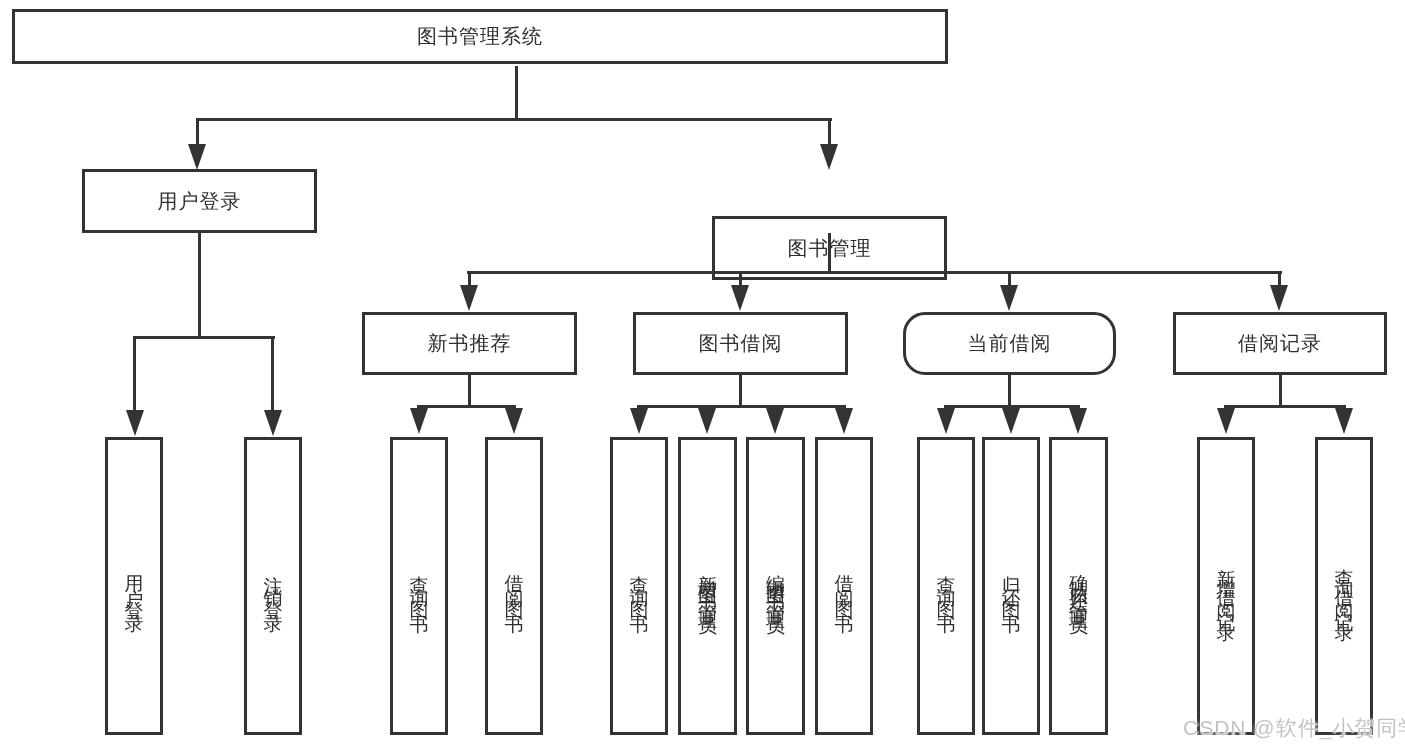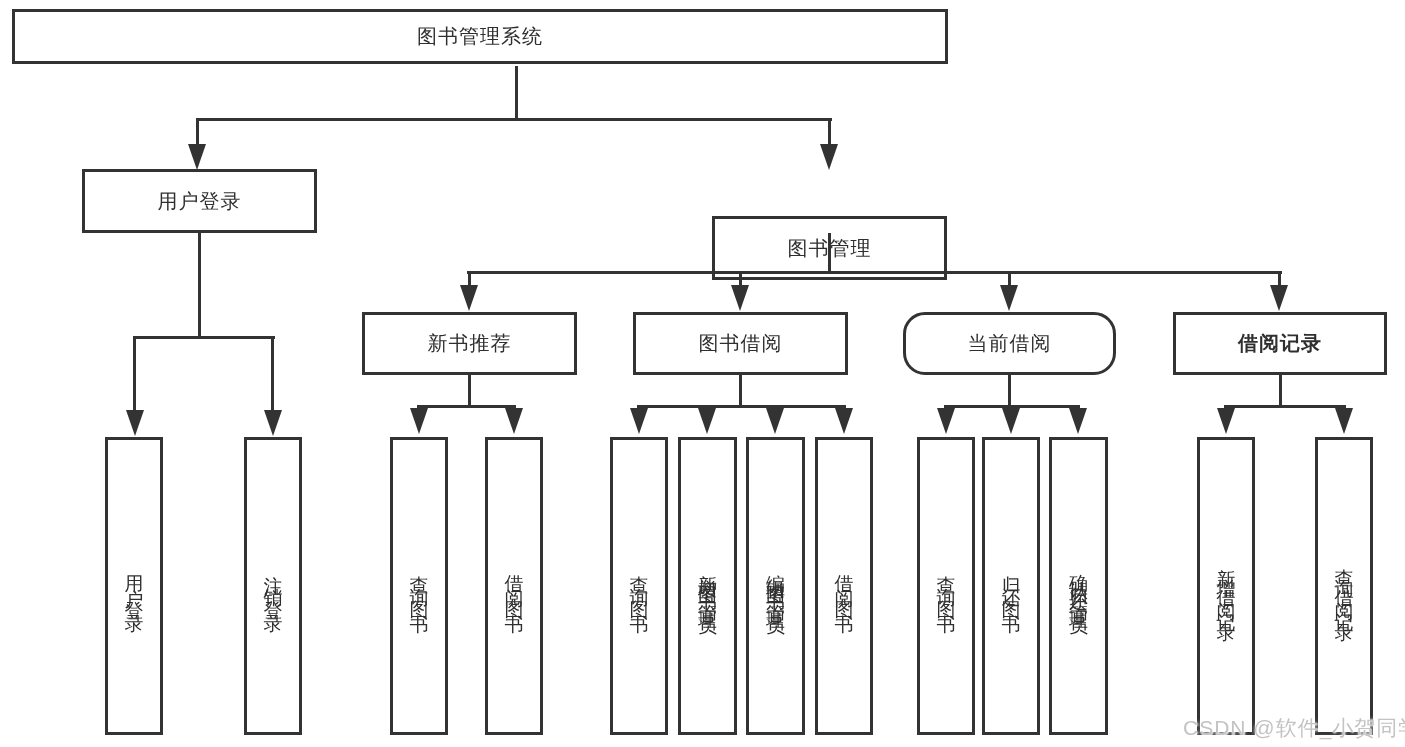--- a/index.html
+++ b/index.html
@@ -99,21 +99,21 @@
   <div class="vline" style="left:739px; top:271px; height:17px;"></div>
   <div class="ahead" style="left:731px; top:285px;"></div>
   <div class="vline" style="left:1008px; top:271px; height:17px;"></div>
   <div class="ahead" style="left:1000px; top:285px;"></div>
   <div class="vline" style="left:1278px; top:271px; height:17px;"></div>
   <div class="ahead" style="left:1270px; top:285px;"></div>
 
   <div class="box" style="left:633px; top:312px; width:215px; height:63px;">图书借阅</div>
   <div class="box" style="left:362px; top:312px; width:215px; height:63px;">新书推荐</div>
   <div class="box" style="left:903px; top:312px; width:213px; height:63px;border-radius:22px;">当前借阅</div>
-  <div class="box" style="left:1173px; top:312px; width:214px; height:63px;font-weight:bold;">借阅记录</div>
+  <div class="box" style="left:1173px; top:312px; width:214px; height:63px;">借阅记录</div>
 
   <div class="vline" style="left:468px; top:374px; height:33px;"></div>
   <div class="vline" style="left:739px; top:374px; height:33px;"></div>
   <div class="vline" style="left:1008px; top:374px; height:33px;"></div>
   <div class="vline" style="left:1279px; top:374px; height:33px;"></div>
 
   <div class="hline" style="left:417px; top:405px; width:99px;"></div>
   <div class="hline" style="left:637px; top:405px; width:209px;"></div>
   <div class="hline" style="left:944px; top:405px; width:136px;"></div>
   <div class="hline" style="left:1224px; top:405px; width:122px;"></div>

